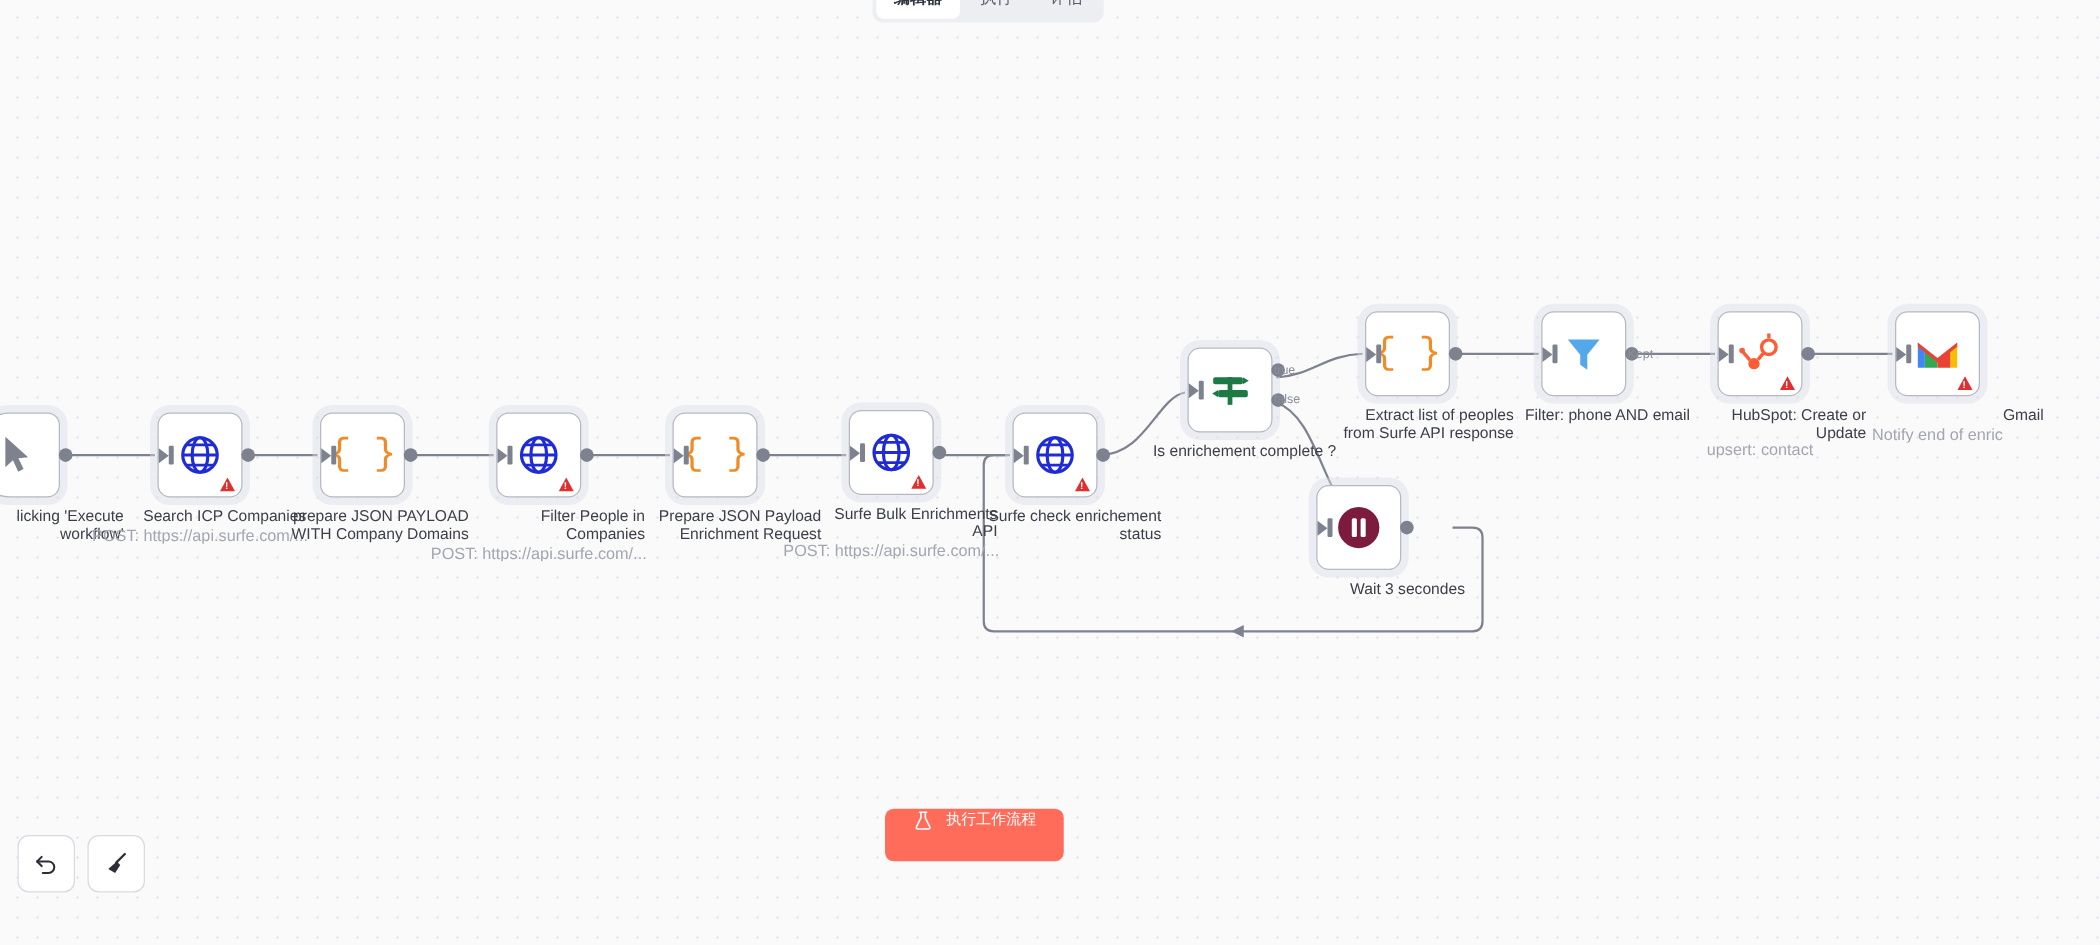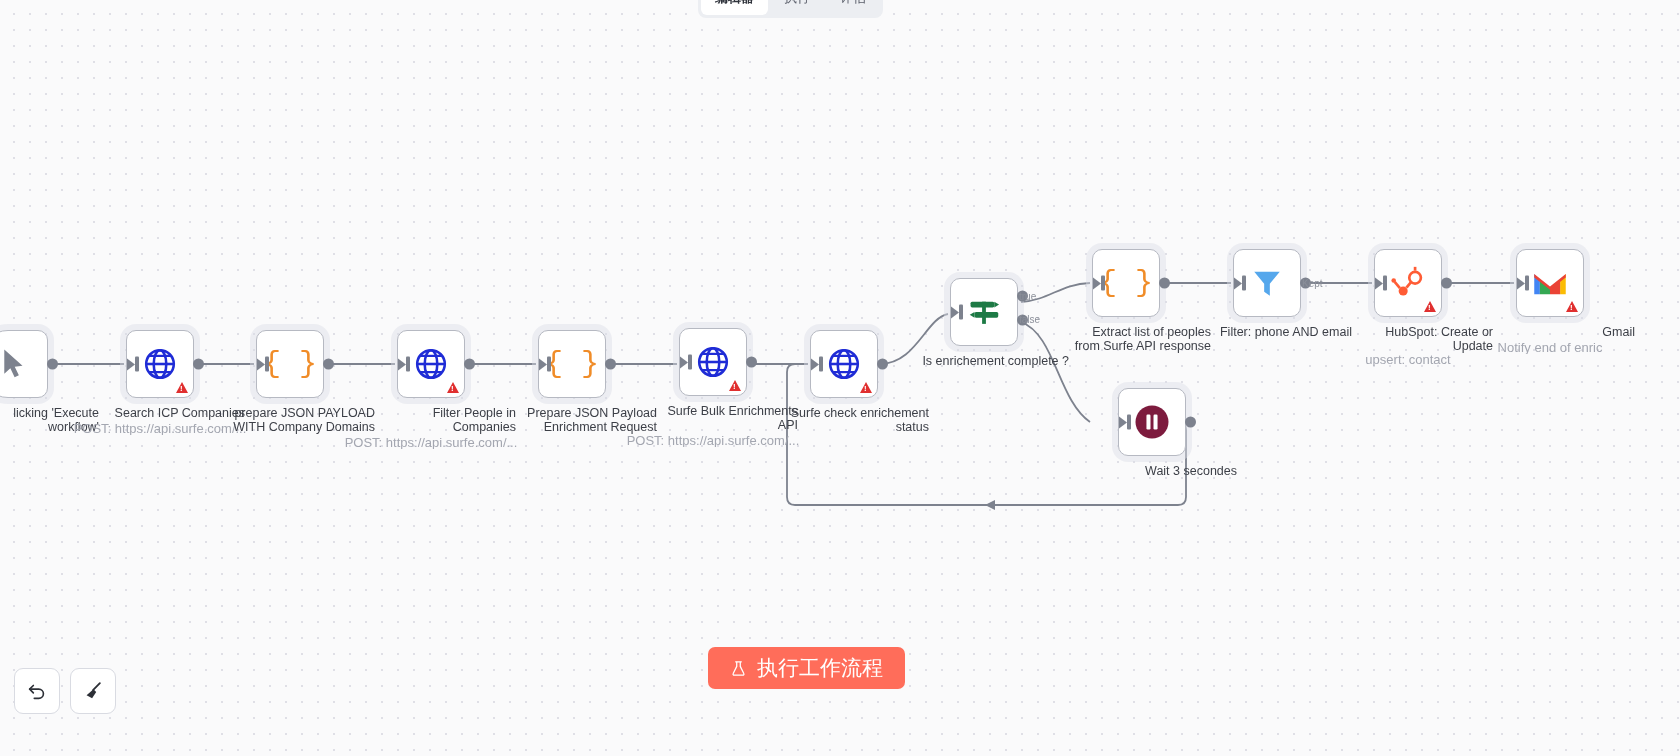--- a/index.html
+++ b/index.html
@@ -163,22 +163,22 @@
   
   #exec-btn {
     position: absolute;
     left: 708px; top: 647px;
     height: 42px;
     padding: 0 22px;
     background: #ff6d5a;
     color: #fff;
     border: none;
     border-radius: 7px;
-    font-size: 21px;
-    display: flex; align-items: center; gap: 10px;
+    font-size: 12px;
+    display: flex; gap: 10px;
     cursor: pointer;
     z-index: 30;
     font-family: "Liberation Sans", sans-serif;
   }
 </style>
 </head>
 <body>
 
 <div id="canvas">
 
@@ -451,21 +451,21 @@
       <div class="warn"></div>
       <div class="port-in">
           <div class="arrow"></div>
           <div class="bar"></div>
         </div>
     </div>
     <div class="node-label">Gmail</div>
     <div class="node-sub" style="top:92px;">Notify end of enric</div>
   </div>
 
-  <div class="node" style="left:1118px; top:388px;">
+  <div class="node" style="left:1053px; top:388px;">
     <div class="node-box">
       <svg width="36" height="36" viewBox="0 0 24 24">
         <circle cx="12" cy="12" r="11" fill="#7d1b3e"></circle>
         <rect x="8.3" y="7" width="2.7" height="10" rx="0.8" fill="#ffffff"></rect>
         <rect x="13" y="7" width="2.7" height="10" rx="0.8" fill="#ffffff"></rect>
       </svg>
       <div class="port-in">
           <div class="arrow"></div>
           <div class="bar"></div>
         </div>

